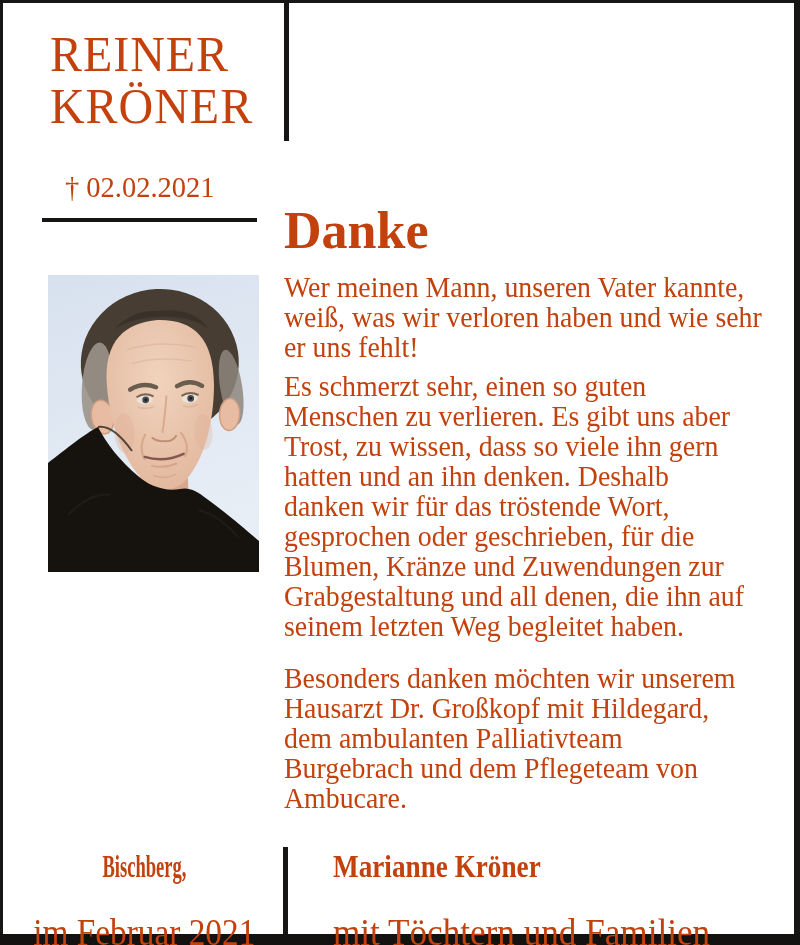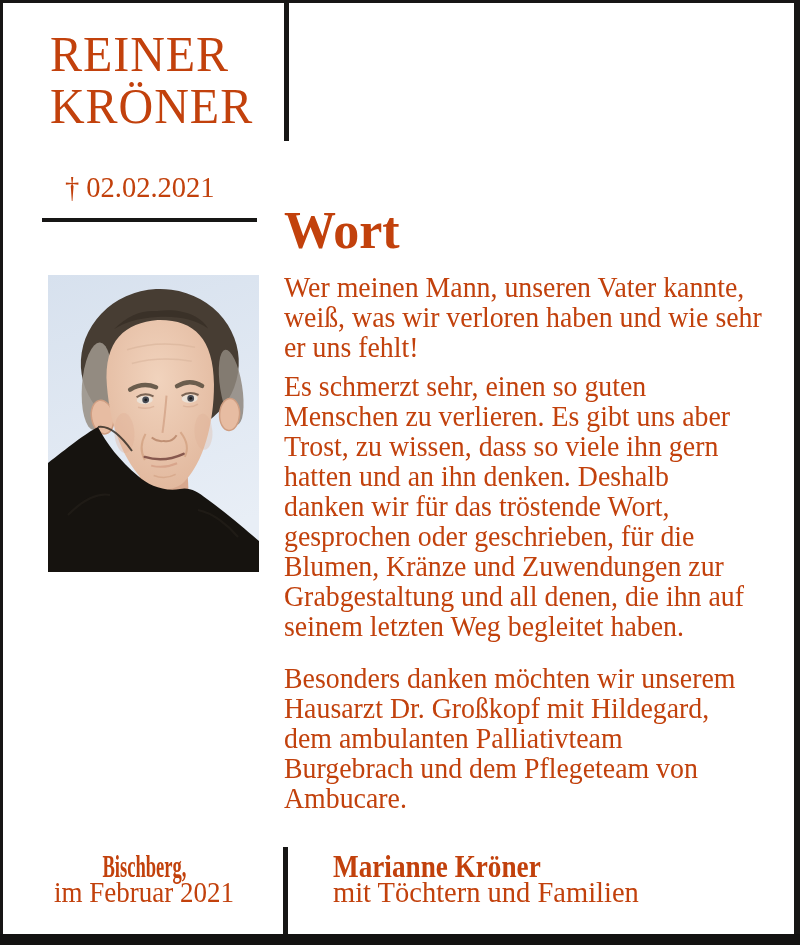--- a/index.html
+++ b/index.html
@@ -52,21 +52,21 @@
     transform:scaleX(0.96); transform-origin:left top;
   }
   .body-text.p2 { margin-top:9px; }
   .body-text.p3 { margin-top:22px; }
 
   
   .footer-left  { position:absolute; left:4px;  top:853px; width:280px; text-align:center; }
   .footer-right { position:absolute; left:333px; top:853px; text-align:left; }
   .f-line { display:block; line-height:26px; }
   .f-bold { font-weight:bold; font-size:32px; }
-  .f-reg  { font-size:30px; }
+  .f-reg  { font-size:37px;margin-top:41px; }
   .cx58 { display:inline-block; transform:scaleX(0.58); transform-origin:center; }
   .cx90 { display:inline-block; transform:scaleX(0.90); transform-origin:center; }
   .cx85 { display:inline-block; transform:scaleX(0.85); transform-origin:left; }
   .cx95 { display:inline-block; transform:scaleX(0.95); transform-origin:left; }
 </style>
 </head>
 <body>
 
 <div class="page">
 
@@ -145,21 +145,21 @@
       </g>
 
       <path d="M0,297 L0,188 C18,174 38,158 50,152 C58,168 72,186 90,201 C100,210 116,217 132,214 C141,212 149,216 159,224 C181,240 199,256 211,266 L211,297 Z" fill="#16130f"></path>
       <path d="M50,152 C62,150 74,162 84,176" stroke="#2b251f" stroke-width="2" fill="none" opacity="0.8"></path>
       <path d="M20,240 C35,225 50,218 62,220" stroke="#26211b" stroke-width="2" fill="none" opacity="0.6"></path>
       <path d="M150,235 C165,238 180,250 190,262" stroke="#26211b" stroke-width="2" fill="none" opacity="0.6"></path>
     </svg>
   </div>
 
   <div class="right-col">
-    <h1 class="thanks-title">Wort</h1>
+    <h1 class="thanks-title">Danke</h1>
     <p class="body-text p1">Wer meinen Mann, unseren Vater kannte,
 weiß, was wir verloren haben und wie sehr
 er uns fehlt!</p>
     <p class="body-text p2">Es schmerzt sehr, einen so guten
 Menschen zu verlieren. Es gibt uns aber
 Trost, zu wissen, dass so viele ihn gern
 hatten und an ihn denken. Deshalb
 danken wir für das tröstende Wort,
 gesprochen oder geschrieben, für die
 Blumen, Kränze und Zuwendungen zur

